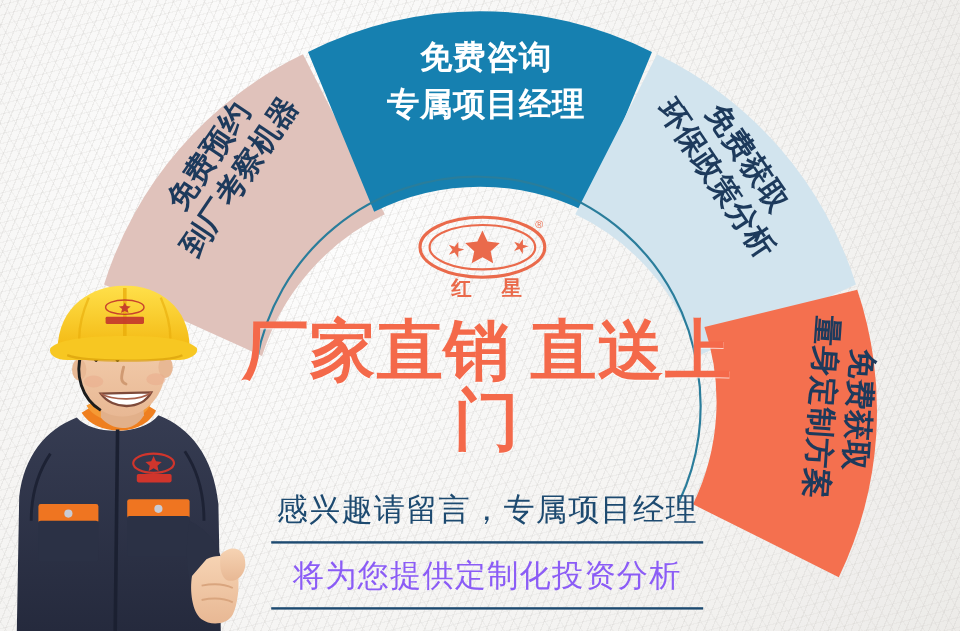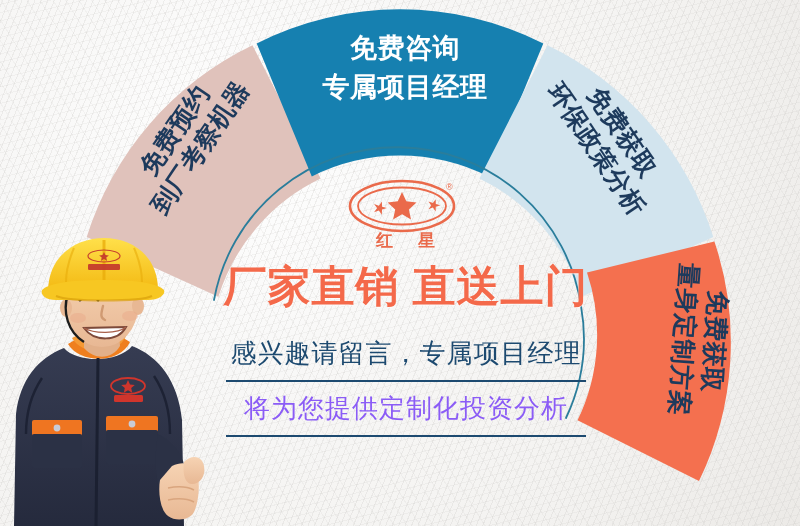--- a/index.html
+++ b/index.html
@@ -66,21 +66,21 @@
   #center-block{
     position:absolute;left:196px;top:176px;width:420px;
     text-align:center;
   }
   #logo-wrap{
     position:relative;width:128px;height:76px;margin:0 auto 8px auto;
   }
   #logo-svg{display:block;width:128px;height:76px;}
 
   #headline{
-    font-size:43px;font-weight:800;color:#f4694a;
+    font-size:55px;font-weight:800;color:#f4694a;
     letter-spacing:1px;line-height:1.05;
     margin-top:12px;
     text-shadow:0 1px 0 rgba(255,255,255,.7);
   }
   .sub-line{
     font-size:26px;color:#1d4a70;font-weight:500;
     letter-spacing:1px;
     padding:9px 0 9px 0;
     border-bottom:2px solid #1d4a70;
     width:360px;margin:0 auto;

